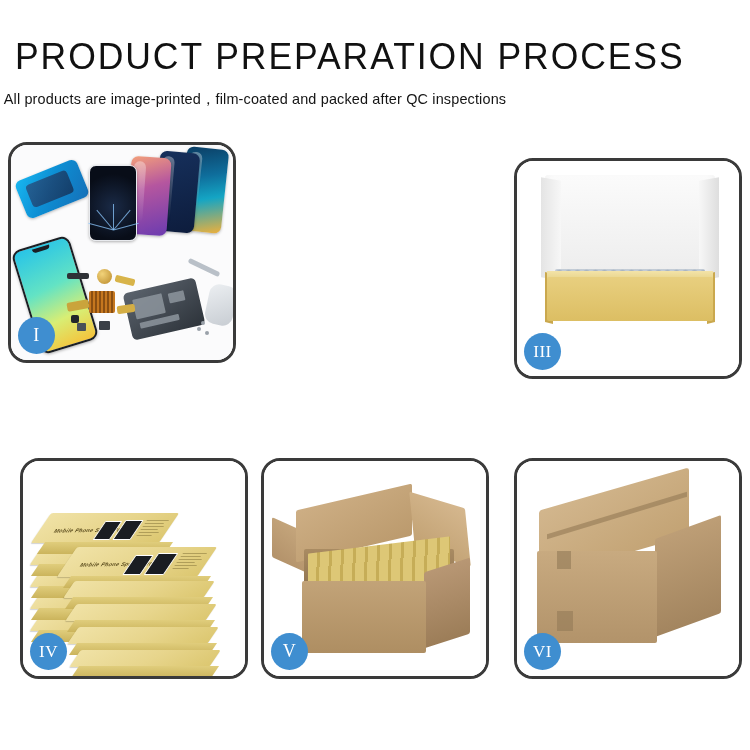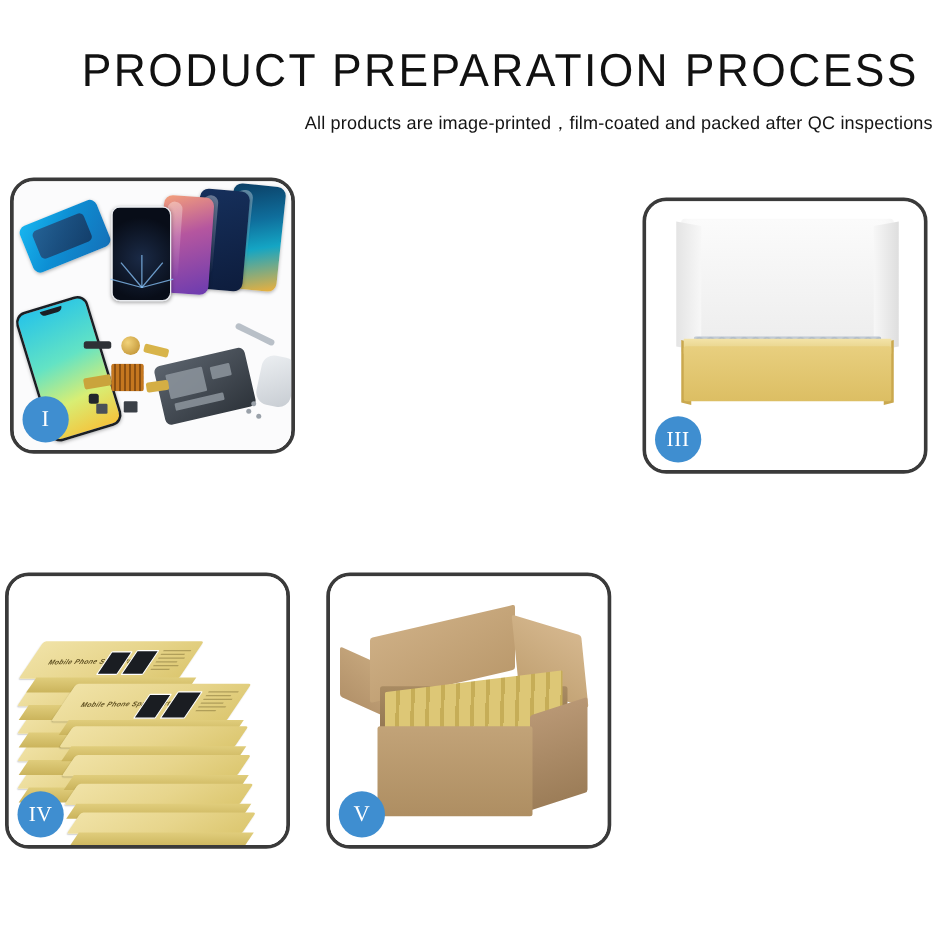--- a/index.html
+++ b/index.html
@@ -3,21 +3,21 @@
 <meta charset="utf-8">
 <style>
   html,body{margin:0;padding:0;}
   body{
     width:750px;height:750px;background:#ffffff;overflow:hidden;
     font-family:"Liberation Sans","DejaVu Sans",sans-serif;
   }
   .page{position:relative;width:750px;height:750px;}
 
   
-  .header{position:absolute;left:0;top:0;width:750px;text-align:right;}
+  .header{position:absolute;left:0;top:0;width:750px;text-align:left;}
   .title{
     margin:0;padding-top:36px;
     font-size:37px;line-height:42px;font-weight:500;
     letter-spacing:2.0px;color:#111111;
     font-family:"Liberation Sans","DejaVu Sans",sans-serif;
     transform:scaleX(0.96);transform-origin:center;
     white-space:nowrap;
   }
   .subtitle{
     margin:0;padding-top:12px;
@@ -29,21 +29,21 @@
   
   .grid{position:absolute;left:0;top:142px;width:750px;height:540px;}
   .card{
     position:absolute;width:228px;height:221px;
     border:3px solid #3a3a3a;border-radius:19px;
     background:#ffffff;box-sizing:border-box;overflow:hidden;
   }
   .c1{left:8px;top:0;}
   .c2{left:261px;top:0;}
   .c3{left:514px;top:16px;}
-  .c4{left:4px;top:316px;}
+  .c4{left:20px;top:316px;}
   .c5{left:261px;top:316px;}
   .c6{left:514px;top:316px;}
 
   .photo{position:absolute;inset:0;overflow:hidden;}
 
   .badge{
     position:absolute;left:7px;bottom:6px;width:37px;height:37px;
     border-radius:50%;background:#3f8ed0;
     display:flex;align-items:center;justify-content:center;
     color:#ffffff;font-size:17px;line-height:17px;letter-spacing:0.5px;
@@ -371,15 +371,26 @@
         <div class="k-flapTop"></div>
         <div class="k-flapRight"></div>
         <div class="k-inner"></div>
         <div class="k-content"></div>
         <div class="k-side"></div>
         <div class="k-front"></div>
       </div>
       <div class="badge narrow">V</div>
     </div>
 
+    <div class="card c6">
+      <div class="photo">
+        <div class="s-top"></div>
+        <div class="s-topseam"></div>
+        <div class="s-side"></div>
+        <div class="s-front"></div>
+        <div class="s-tape1"></div>
+        <div class="s-tape2"></div>
+      </div>
+      <div class="badge">VI</div>
+    </div>
 
   </div>
 </div>
 
 </body></html>

